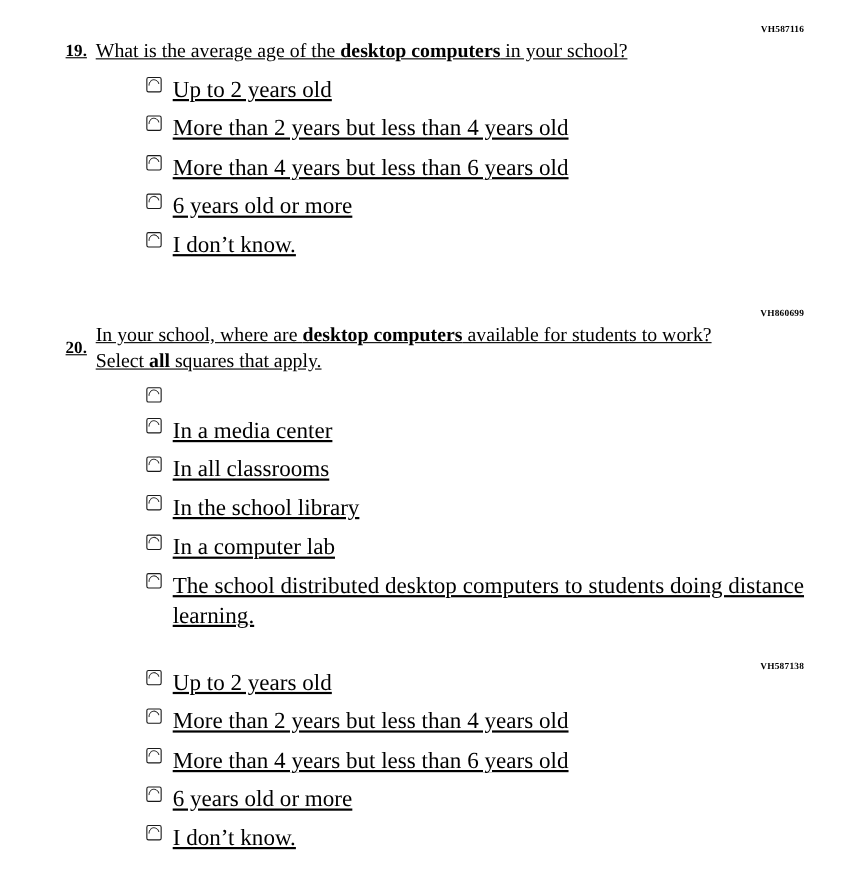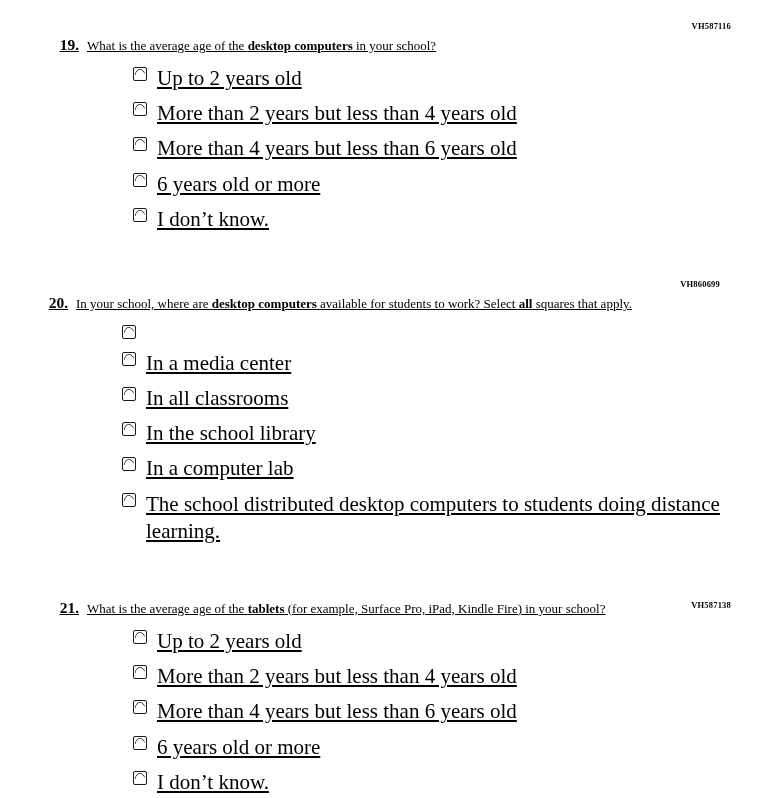--- a/index.html
+++ b/index.html
@@ -41,21 +41,21 @@
   .qnum {
     width: 30px;
     text-align: right;
     font-size: 15.5px;
     font-weight: bold;
     padding-right: 8px;
     flex: 0 0 auto;
     line-height: 1.33;
   }
   .qtext {
-    font-size: 13px;
+    font-size: 18px;
     line-height: 1.33;
     max-width: 570px;
   }
   .qtext b {
     font-weight: bold;
   }
   .options {
     margin-top: 9px;
   }
   .option {
@@ -95,21 +95,21 @@
     width: 8px;
     height: 8px;
     border: 1px solid #3a3a3a;
     border-radius: 50%;
     border-right-color: transparent;
     border-bottom-color: transparent;
     transform: rotate(35deg);
   }
   #q19 { position: absolute; top: 10px; left: 42px; width: 700px; }
   #q19 .qcode { top: 4px; }
-  #q20 { position: absolute; top: 268px; left: 31px; width: 700px; }
+  #q20 { position: absolute; top: 268px; left: 42px; width: 700px; }
   #q20 .qcode { top: 4px; }
   #q21 { position: absolute; top: 573px; left: 42px; width: 700px; }
   #q21 .qcode { top: 20px; }
   .qbody { padding-top: 18px; }
 </style>
 </head>
 <body>
 
 <div class="page">
 
@@ -176,24 +176,20 @@
             <div class="opt-box"><span class="widget"></span></div>
             <div class="opt-label">The school distributed desktop computers to students doing distance learning.</div>
           </div>
         </div>
     </div>
   </div>
 
   <div class="question-block" id="q21">
     <div class="qcode">VH587138</div>
     <div class="qbody">
-      <div class="qrow">
-        <div class="qnum">21.</div>
-        <div class="qtext"><span>What is the average age of the </span><b>tablets</b><span> (for example, Surface Pro, iPad, Kindle Fire) in your school?</span></div>
-      </div>
       <div class="options">
           <div class="option">
             <div class="opt-box"><span class="widget"></span></div>
             <div class="opt-label">Up to 2 years old</div>
           </div>
           <div class="option">
             <div class="opt-box"><span class="widget"></span></div>
             <div class="opt-label">More than 2 years but less than 4 years old</div>
           </div>
           <div class="option">

